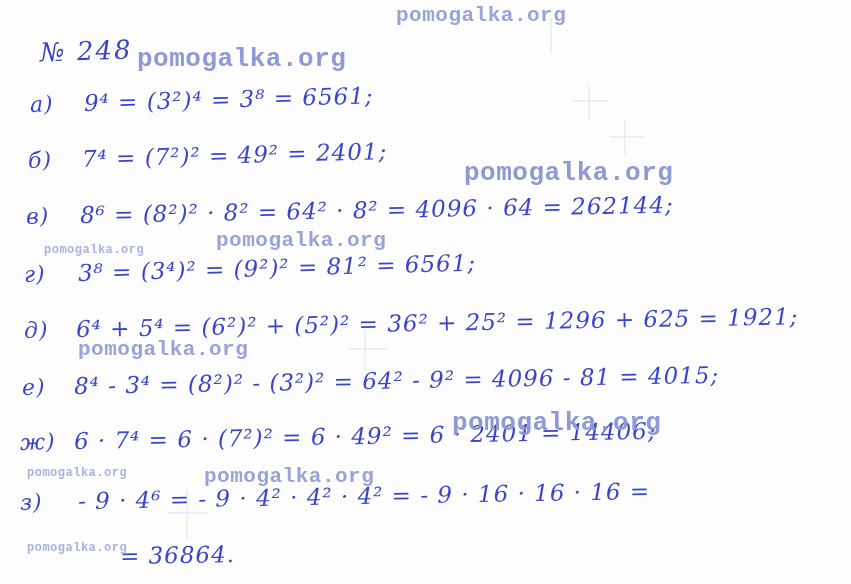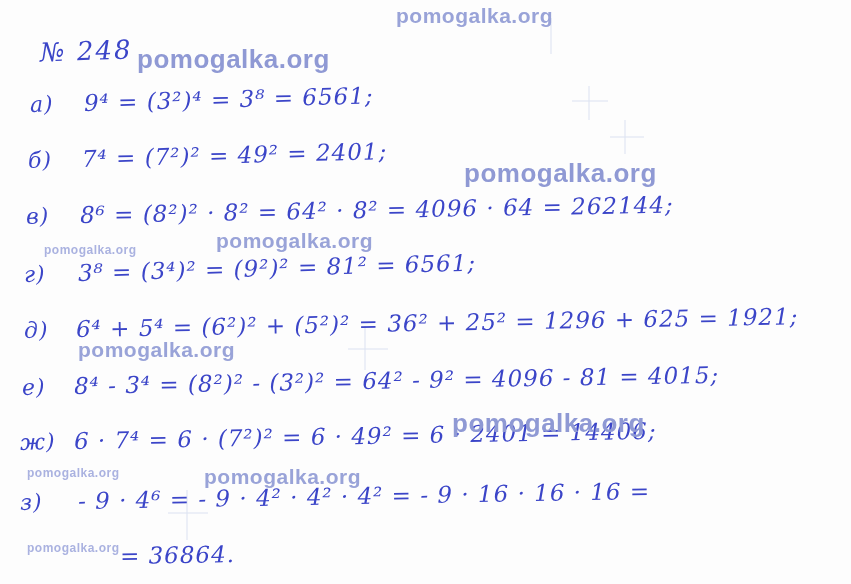--- a/index.html
+++ b/index.html
@@ -43,21 +43,21 @@
     font-family: "DejaVu Serif", serif;
     font-style: italic;
     font-size: 26px;
     letter-spacing: 2px;
     white-space: nowrap;
   }
 
   
   .wm {
     position: absolute;
-    font-family: Liberation Sans, sans-serif;
+    font-family: Liberation Mono, monospace;
     font-weight: bold;
     color: #9aa4d8;
     white-space: nowrap;
     letter-spacing: 0.5px;
   }
   .wm.big   { font-size: 26px; color: #8f99d4; }
   .wm.mid   { font-size: 21px; color: #99a3d8; }
   .wm.small { font-size: 12px; color: #aab2e0; }
 </style>
 </head>

